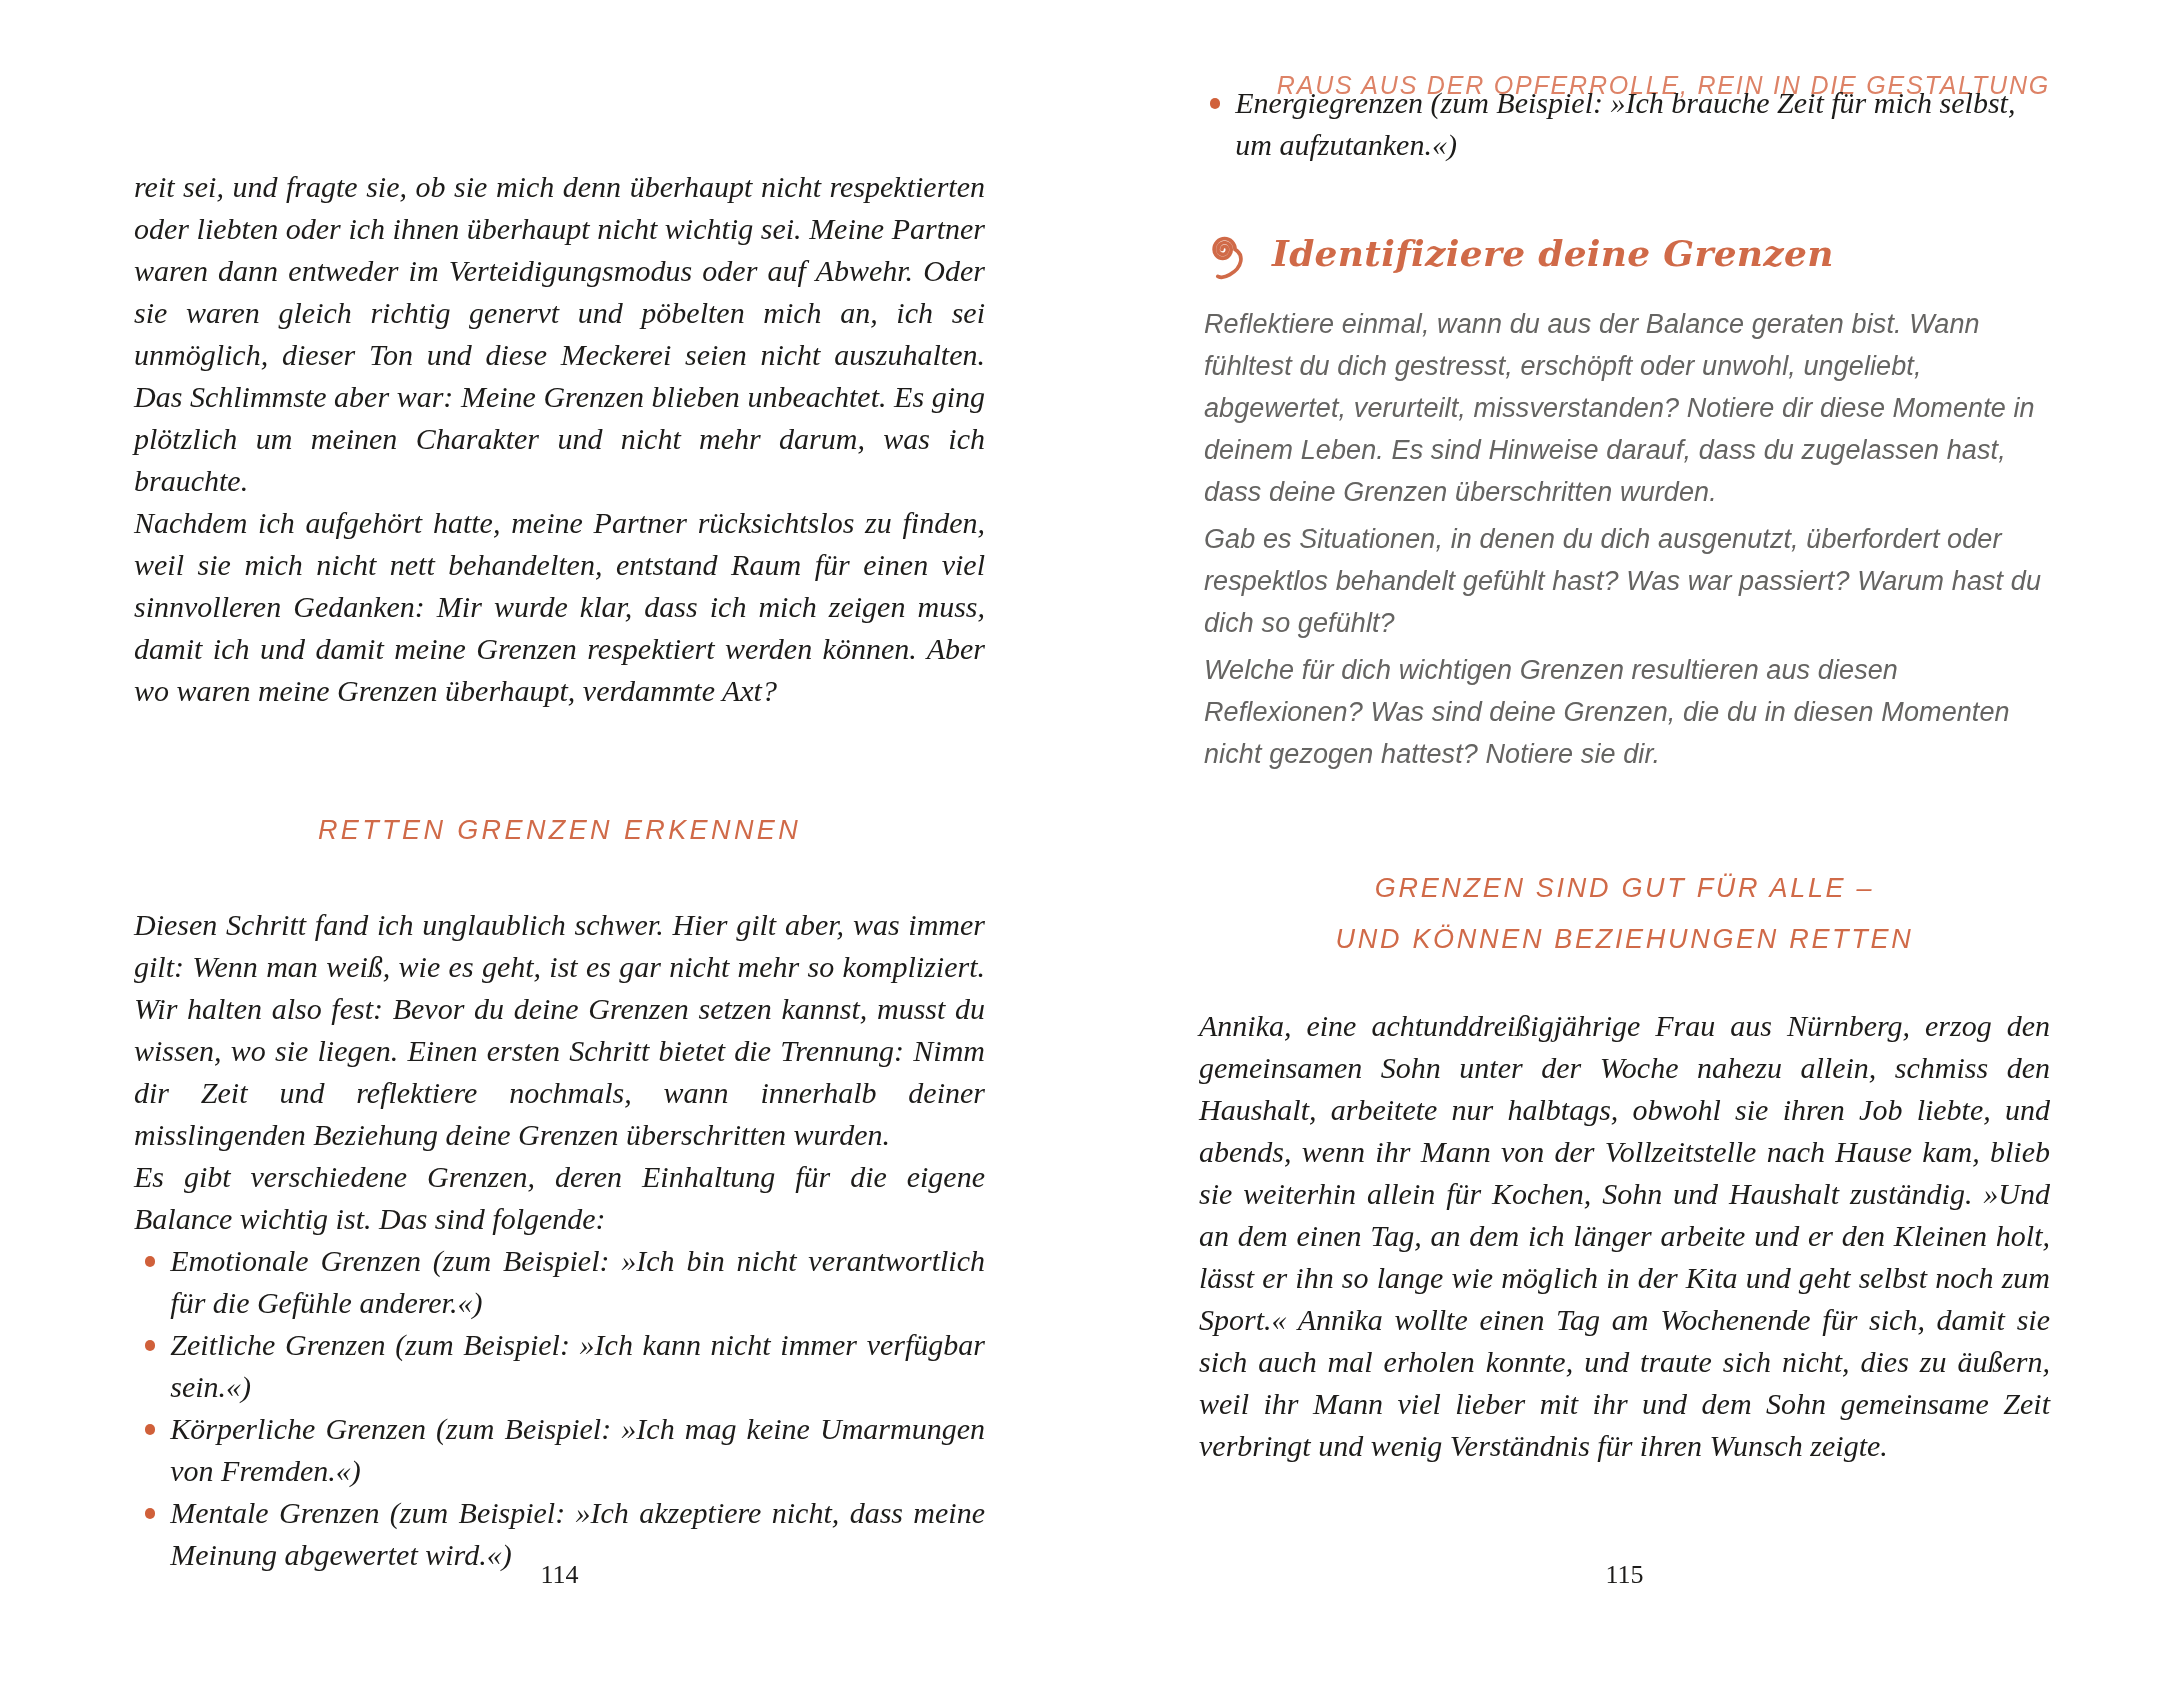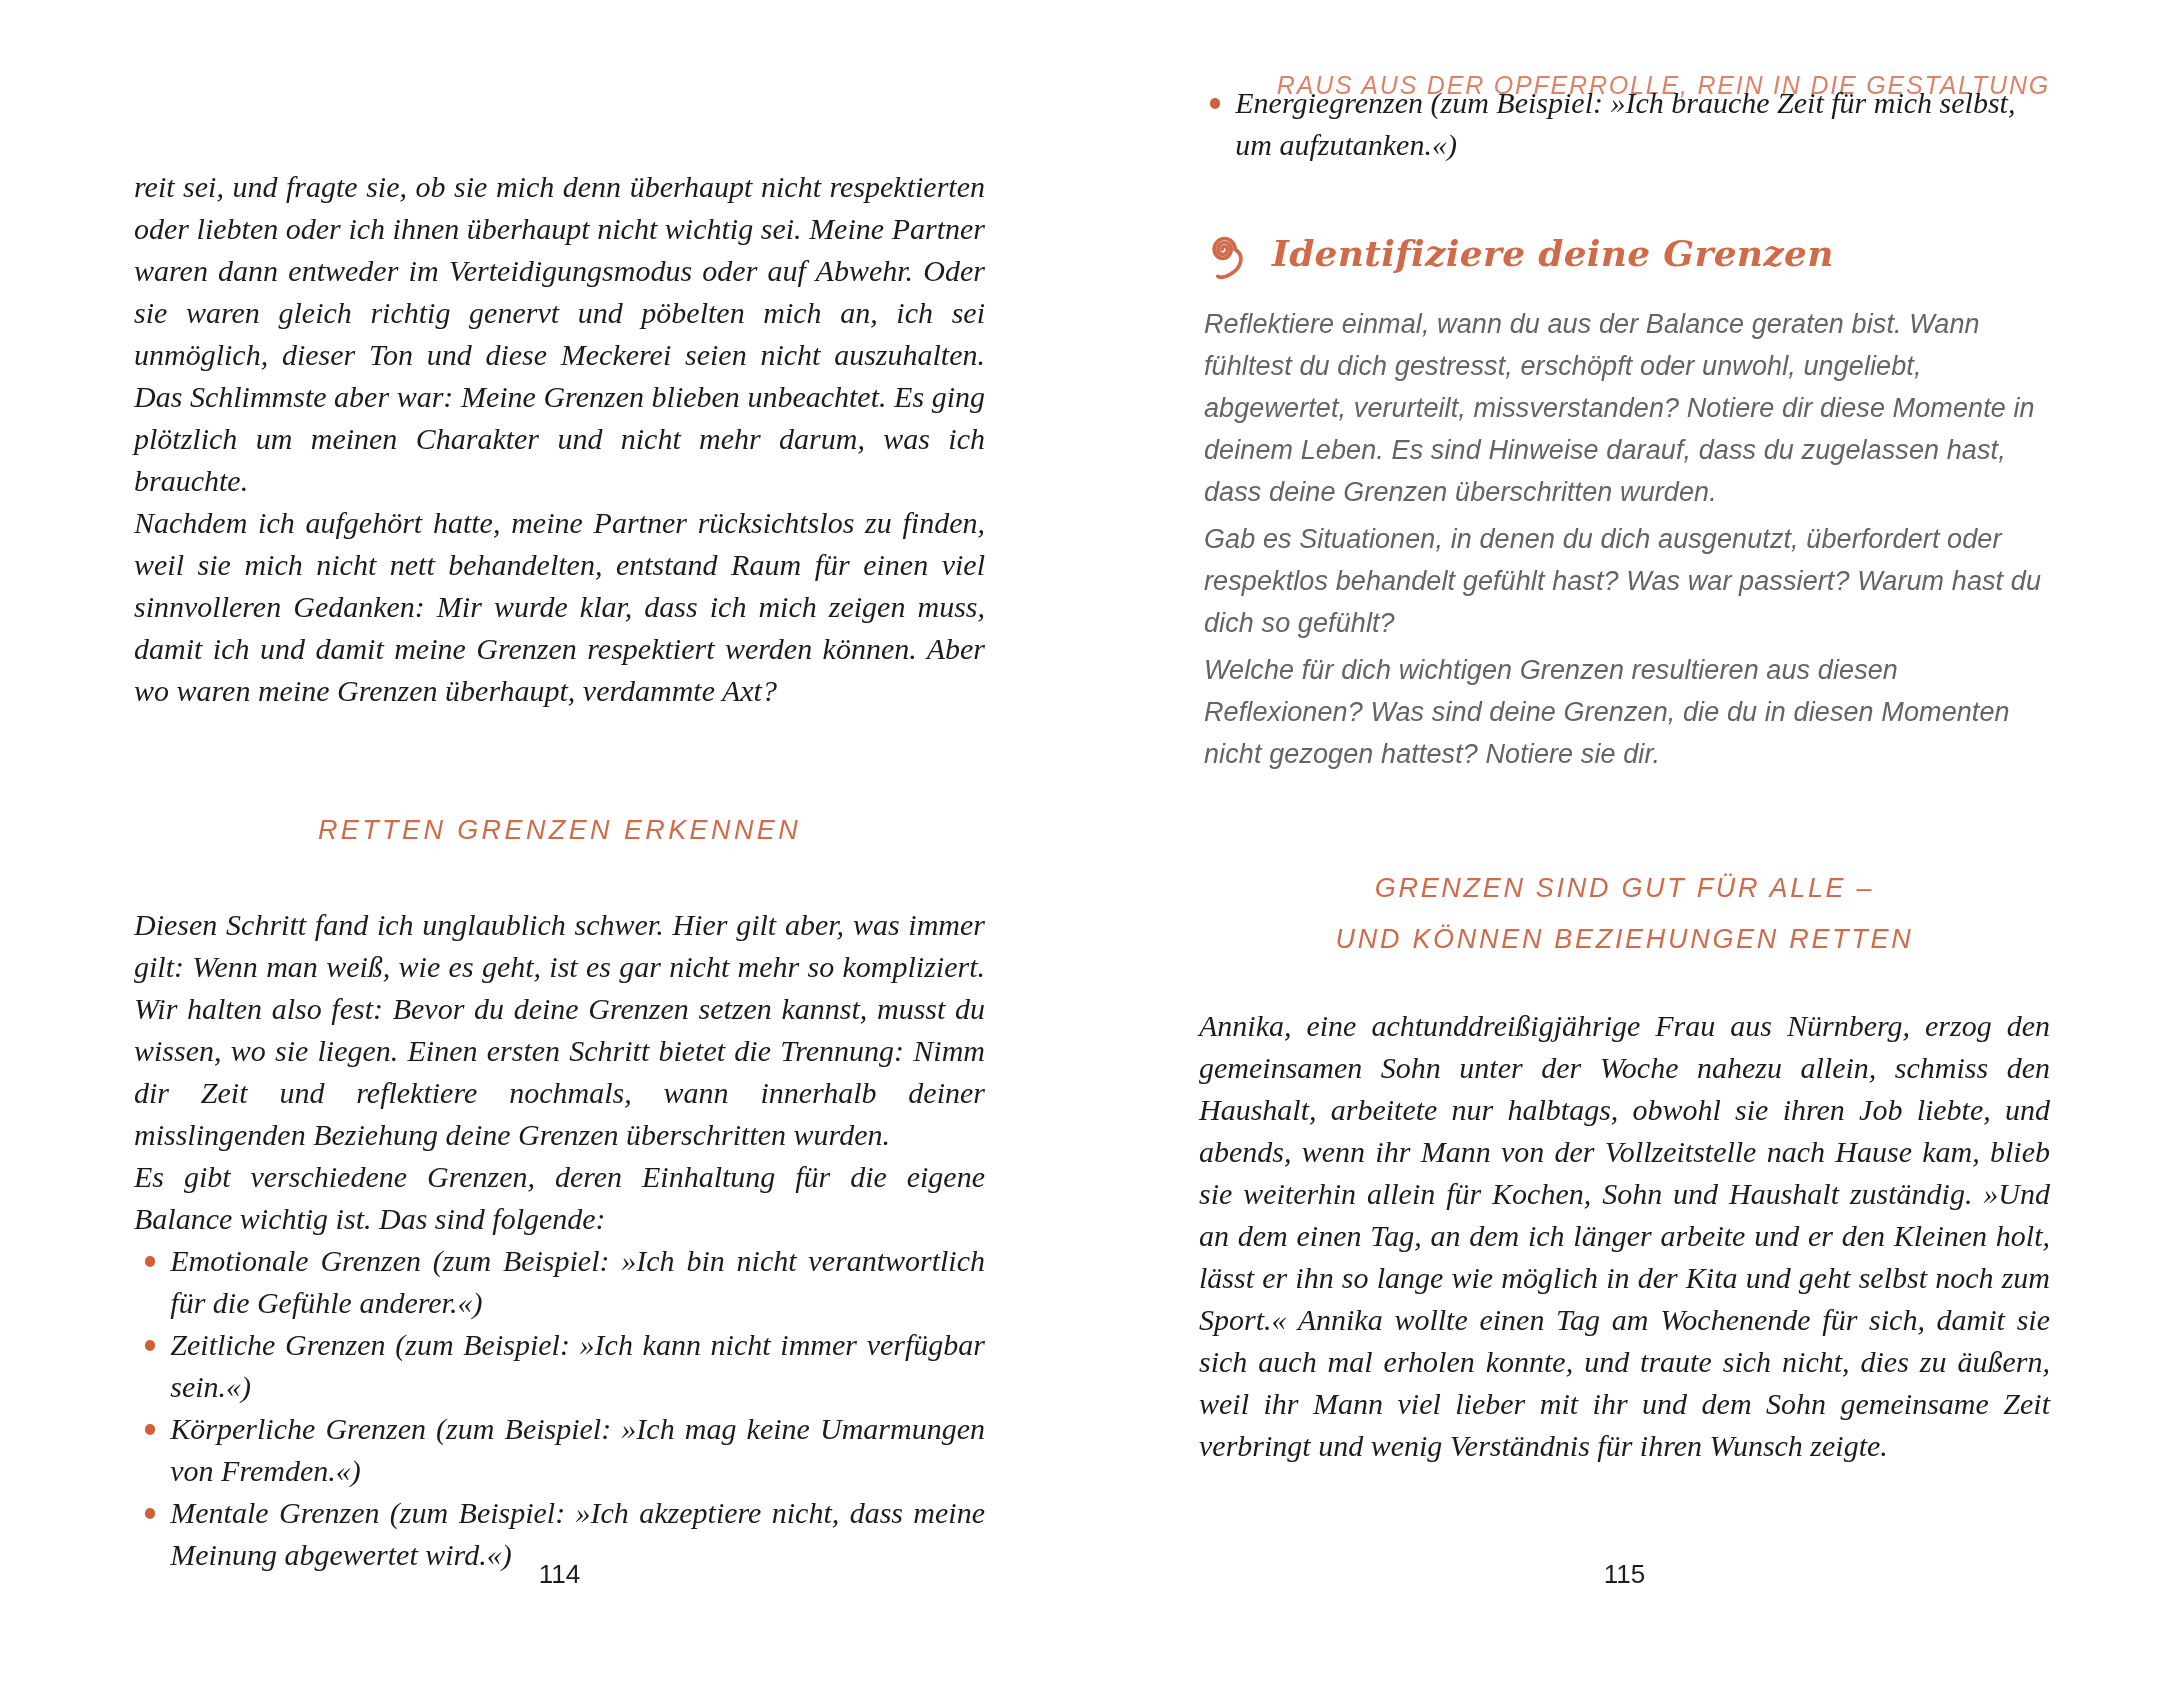--- a/index.html
+++ b/index.html
@@ -97,21 +97,21 @@
     font-family:"Liberation Serif",serif;
     font-size:30px;line-height:42px;
     color:var(--body-text);
   }
   .bullets.justified .bullet-text{text-align:justify;}
 
   
   .pagenum{
     position:absolute;bottom:108px;
     width:851px;text-align:center;
-    font-family:Liberation Sans, sans-serif;
+    font-family:Liberation Serif, serif;
     font-size:26px;color:var(--body-text);
   }
   .page-left .pagenum{left:134px;}
   .page-right .pagenum{left:107px;}
 </style>
 </head>
 <body>
 
 <div class="spread">
 

